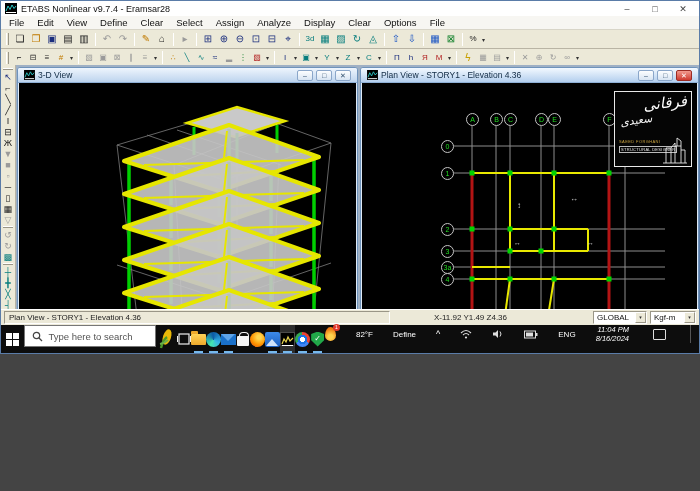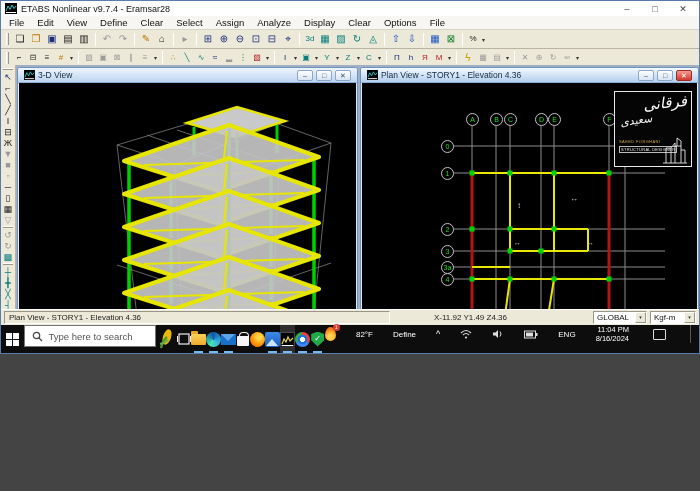--- a/index.html
+++ b/index.html
@@ -110,21 +110,21 @@
             background:radial-gradient(circle,#fff 0 2.5px,#1a73e8 2.5px 4.5px,transparent 4.5px),
                        conic-gradient(#ea4335 0 120deg,#4285f4 120deg 240deg,#34a853 240deg 360deg); }
   .shield { width:13px; height:15px; background:#21a849; color:#fff; font-size:8px; line-height:14px;
             text-align:center; clip-path:polygon(50% 0,100% 16%,100% 58%,50% 100%,0 58%,0 16%); }
   .tray { margin-left:auto; display:flex; align-items:center; gap:20px; padding-right:6px; font-size:8px; }
   .flame { width:11px; height:14px; background:radial-gradient(circle at 50% 70%,#ffd34d 20%,#f07b12 70%);
            border-radius:50% 50% 50% 50%/60% 60% 40% 40%; position:relative; }
   .flame .badge { position:absolute; top:-3px; right:-4px; width:7px; height:7px; border-radius:50%;
                   background:#e23a2e; font-size:5px; line-height:7px; text-align:center; color:#fff; }
   .trayic { display:flex; align-items:center; }
-  .timebox { text-align:right; font-size:7.5px; line-height:9px; }
+  .timebox { text-align:right; font-size:7.5px; line-height:9px;font-style:italic; }
   .notif { width:13px; height:11px; border:1px solid #ddd; border-radius:1px; margin-left:4px; }
   .edgebar { width:3px; align-self:stretch; border-left:1px solid #555; margin-left:4px; }
 </style>
 </head>
 <body>
 
 <div class="app">
 
   <div class="titlebar">
     <svg width="12" height="11" viewBox="0 0 12 11">

